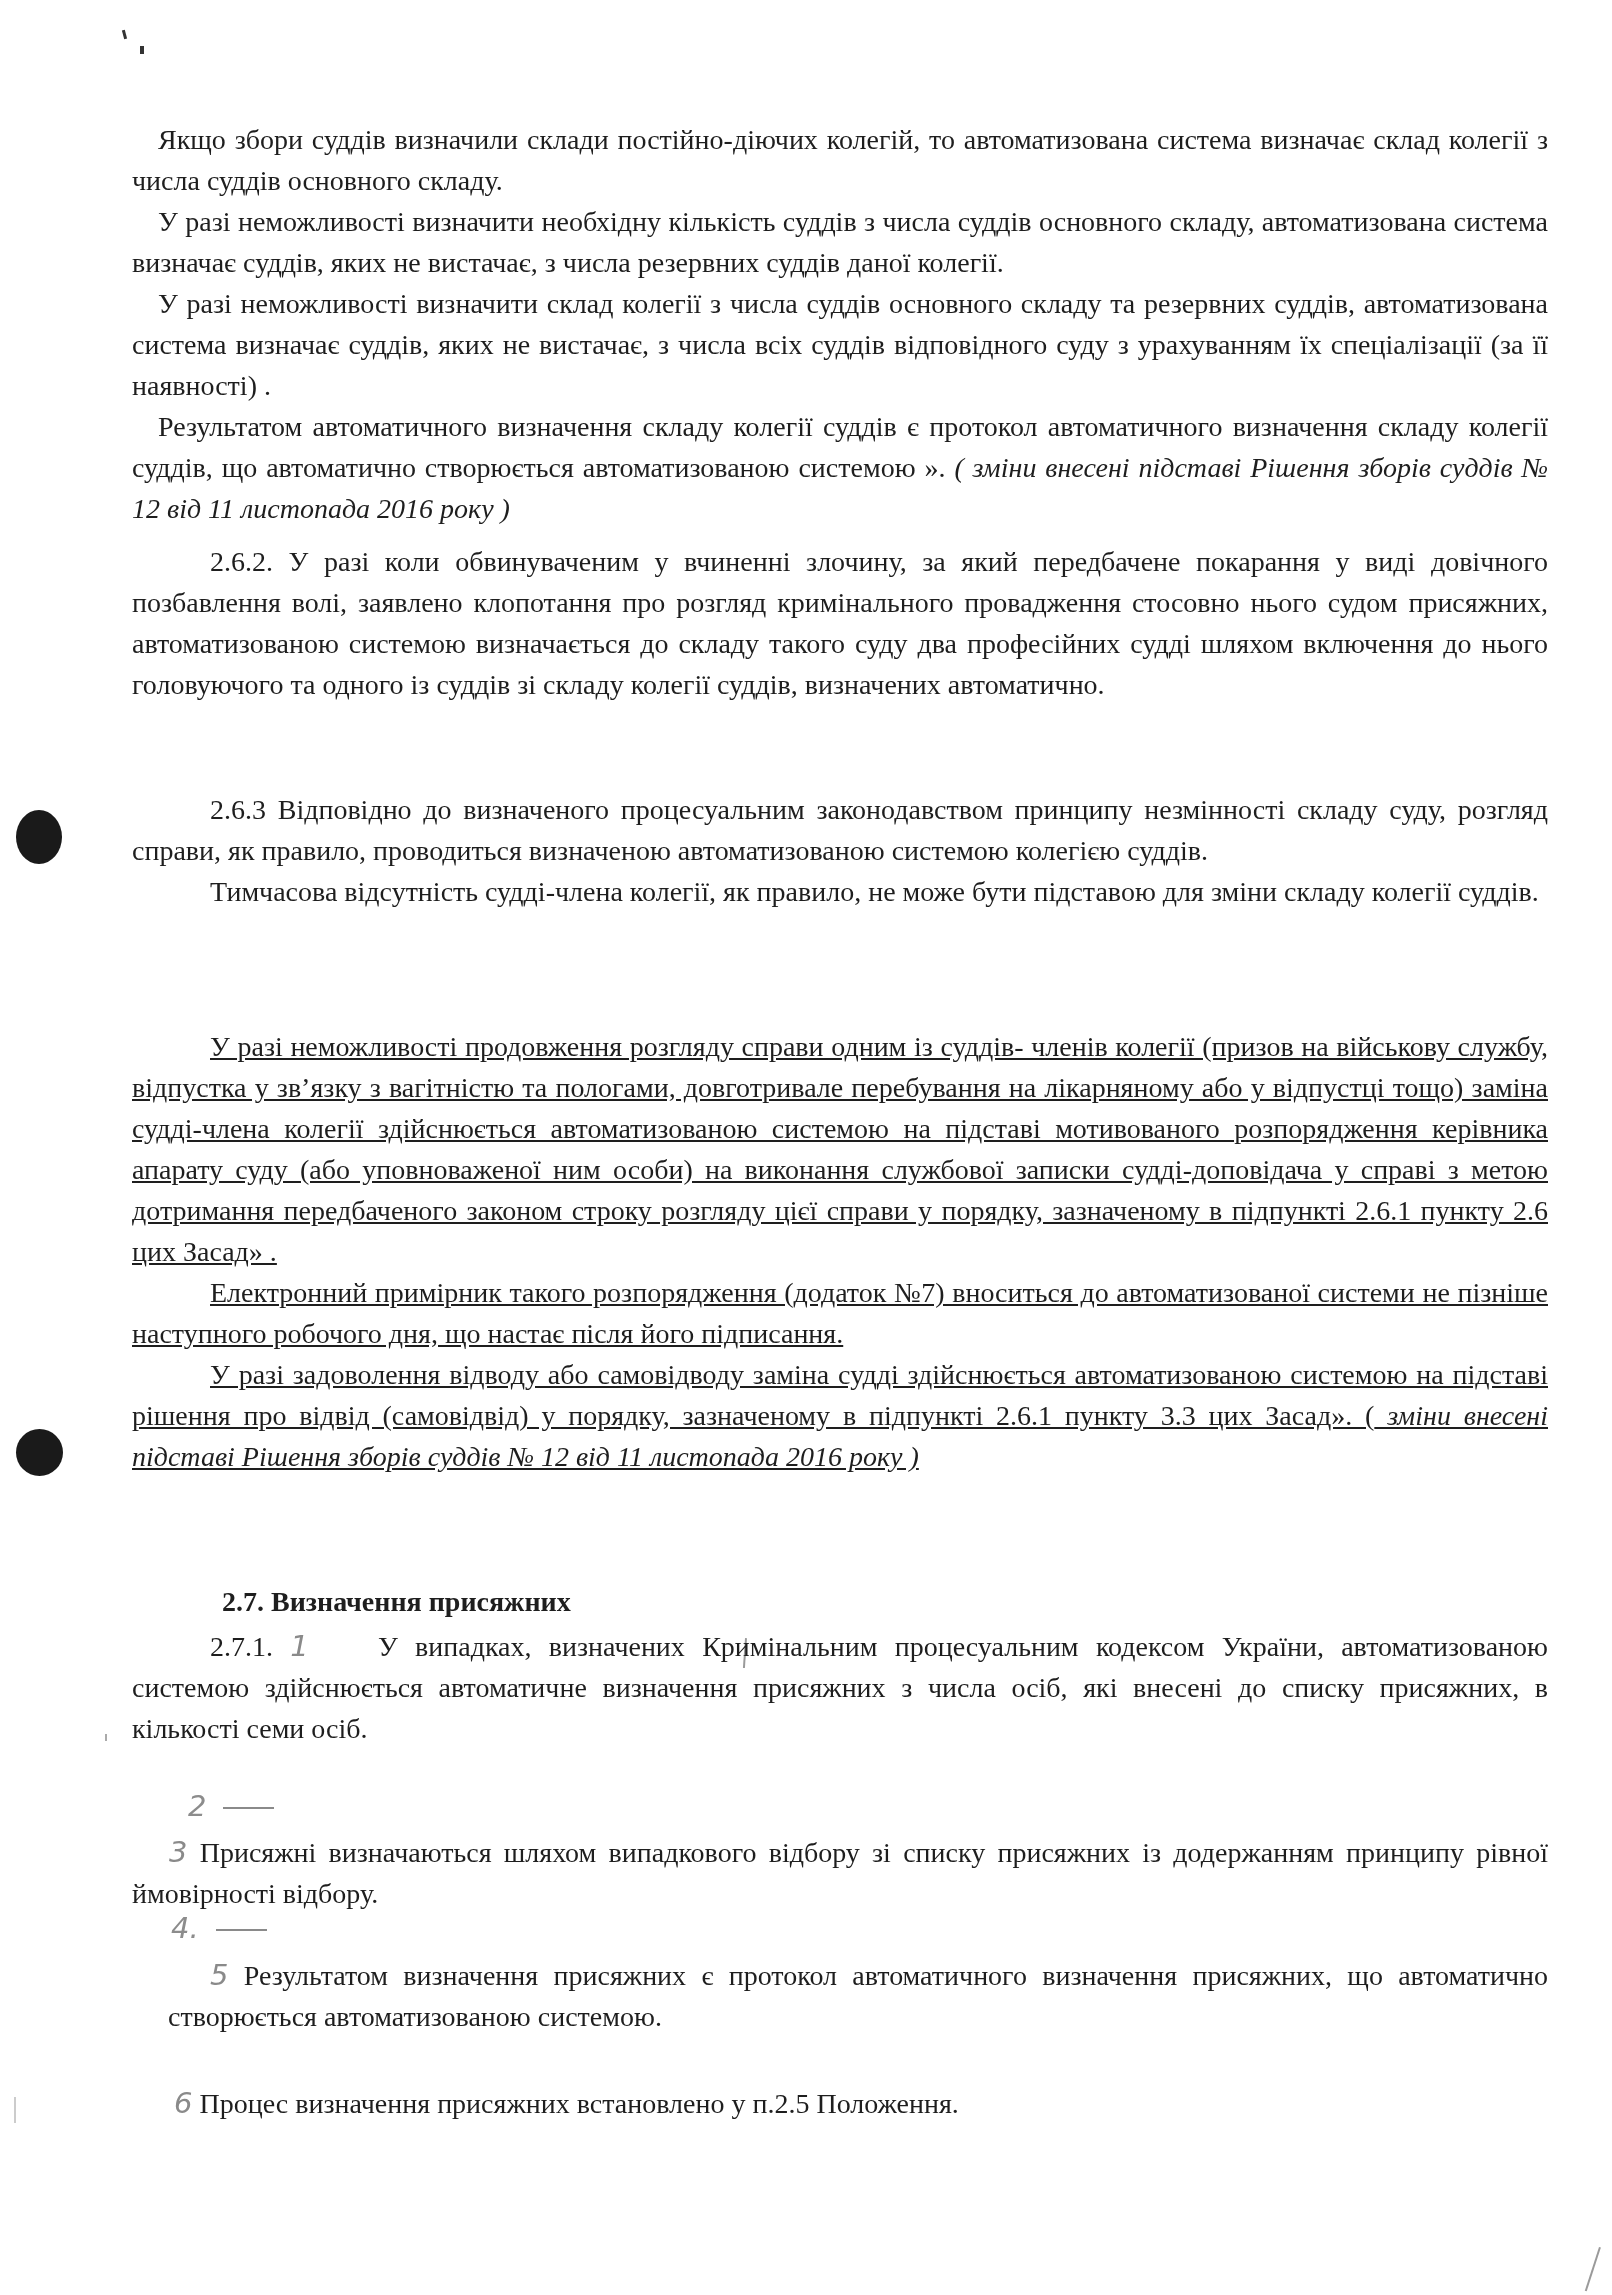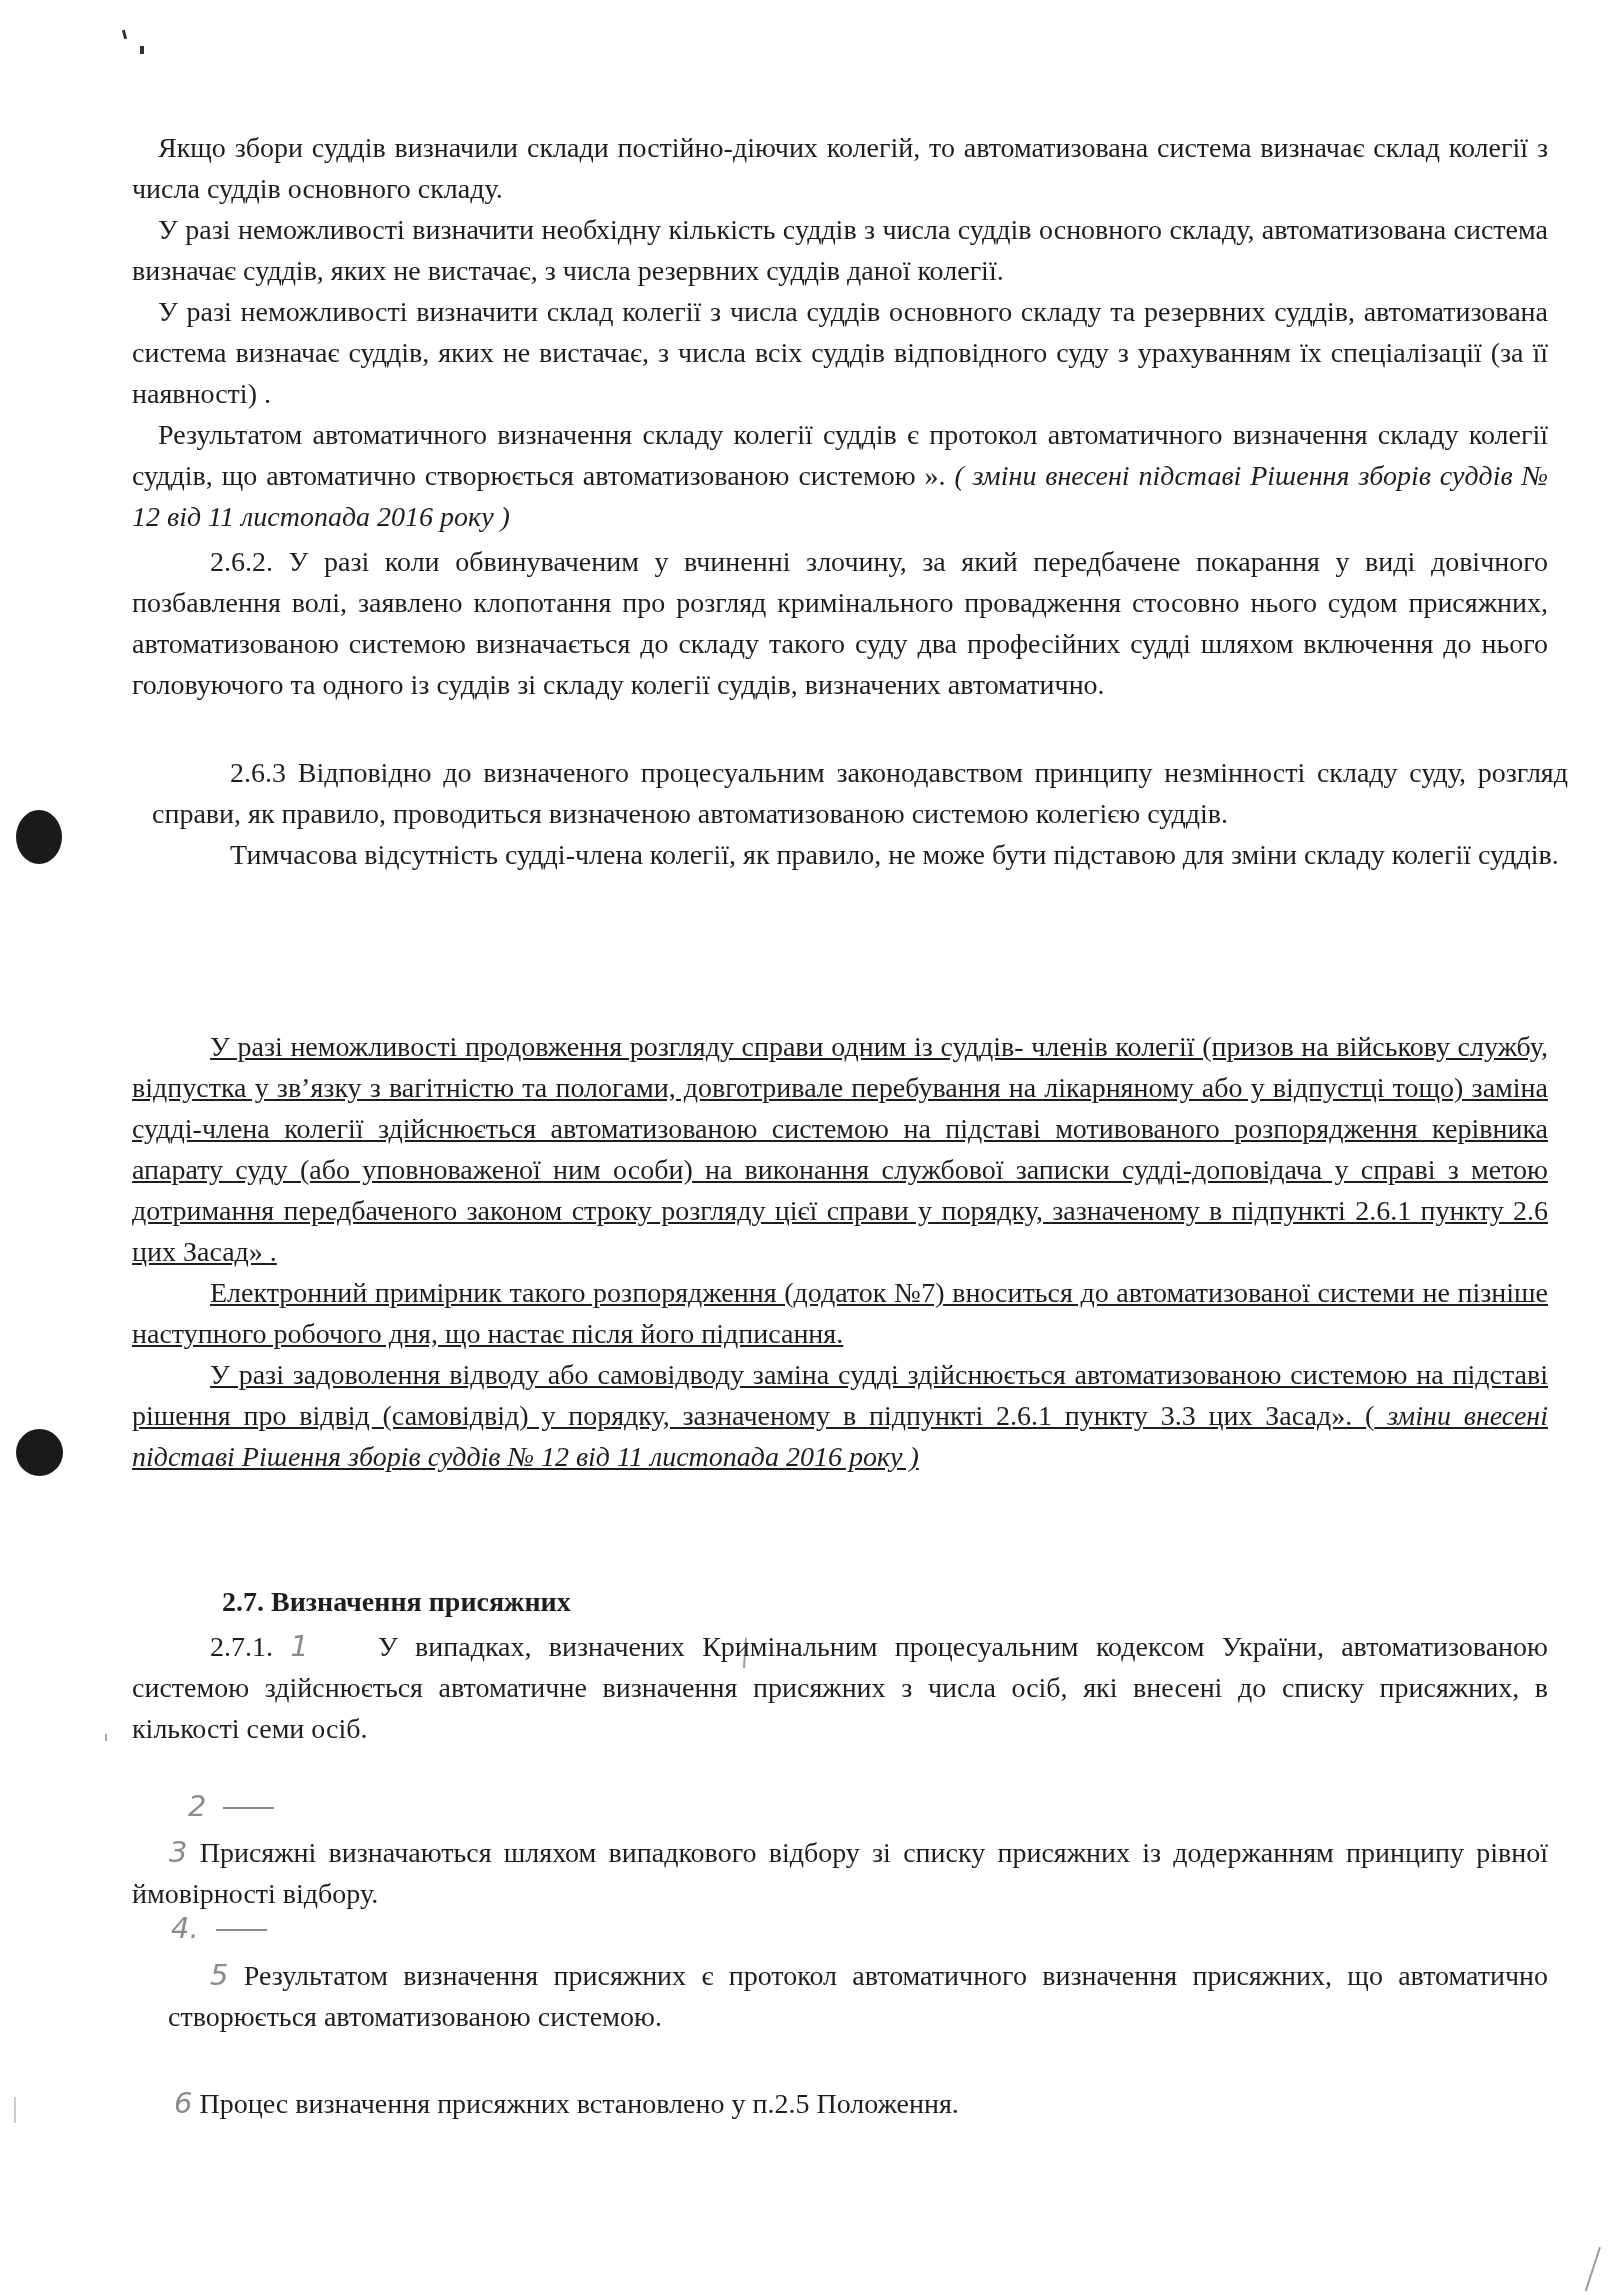--- a/index.html
+++ b/index.html
@@ -32,32 +32,32 @@
 <body>
 
 <div class="page">
 
   <div class="speck" style="left:123px;top:30px;width:3.3px;height:9.1px;transform:rotate(-15deg);"></div>
   <div class="speck" style="left:140px;top:46px;width:3.9px;height:7.8px;"></div>
 
   <div class="punch" style="left:15.7px;top:810px;width:46px;height:54px;"></div>
   <div class="punch" style="left:15.7px;top:1429px;width:47px;height:47px;"></div>
 
-  <div class="text-block" style="top:119px;margin-top:8px;">
+  <div class="text-block" style="top:119px;">
     <p class="p ind1">Якщо збори суддів визначили склади постійно-діючих колегій, то автоматизована система визначає склад колегії з числа суддів основного складу.</p>
     <p class="p ind1">У разі неможливості визначити необхідну кількість суддів з числа суддів основного складу, автоматизована система визначає суддів, яких не вистачає, з числа резервних суддів даної колегії.</p>
     <p class="p ind1">У разі неможливості визначити склад колегії з числа суддів основного складу та резервних суддів, автоматизована система визначає суддів, яких не вистачає, з числа всіх суддів відповідного суду з урахуванням їх спеціалізації (за її наявності) .</p>
     <p class="p ind1"><span>Результатом автоматичного визначення складу колегії суддів є протокол автоматичного визначення складу колегії суддів, що автоматично створюється автоматизованою системою ».</span><span class="ital"> ( зміни внесені підставі  Рішення  зборів суддів  № 12 від 11 листопада 2016 року )</span></p>
   </div>
 
   <div class="text-block" style="top:541px;">
     <p class="p ind2">2.6.2. У разі коли обвинуваченим у вчиненні злочину, за який передбачене покарання у виді довічного позбавлення волі, заявлено клопотання про розгляд кримінального провадження стосовно нього судом присяжних, автоматизованою системою визначається до складу такого суду два професійних судді шляхом включення до нього головуючого та одного із суддів зі складу колегії суддів, визначених автоматично.</p>
   </div>
 
-  <div class="text-block" style="top:752px;margin-left:20px;">
+  <div class="text-block" style="top:789px;">
     <p class="p ind2">2.6.3  Відповідно до визначеного процесуальним законодавством принципу незмінності складу суду, розгляд справи, як правило, проводиться визначеною автоматизованою системою колегією суддів.</p>
     <p class="p ind2">Тимчасова відсутність судді-члена колегії, як правило, не може бути підставою для зміни складу колегії суддів.</p>
   </div>
 
   <div class="text-block" style="top:1026px;text-decoration:underline;">
     <p class="p ind2">У разі неможливості продовження розгляду справи одним із суддів- членів колегії (призов на військову службу, відпустка у зв’язку з вагітністю та пологами, довготривале перебування на лікарняному або у відпустці тощо) заміна судді-члена колегії здійснюється автоматизованою системою на підставі мотивованого розпорядження керівника апарату суду (або уповноваженої ним особи) на виконання службової записки судді-доповідача у справі з метою дотримання передбаченого законом строку розгляду цієї справи у порядку, зазначеному в підпункті 2.6.1  пункту 2.6 цих Засад» .</p>
     <p class="p ind2">Електронний примірник такого розпорядження (додаток №7) вноситься до автоматизованої системи не пізніше наступного робочого дня, що настає після його підписання.</p>
     <p class="p ind2"><span>У разі задоволення відводу або самовідводу заміна судді здійснюється автоматизованою системою на підставі рішення про відвід (самовідвід) у порядку, зазначеному в підпункті  2.6.1 пункту 3.3  цих Засад». (</span><span class="ital">  зміни внесені підставі  Рішення  зборів суддів  № 12 від 11 листопада 2016 року )</span></p>
   </div>
 

